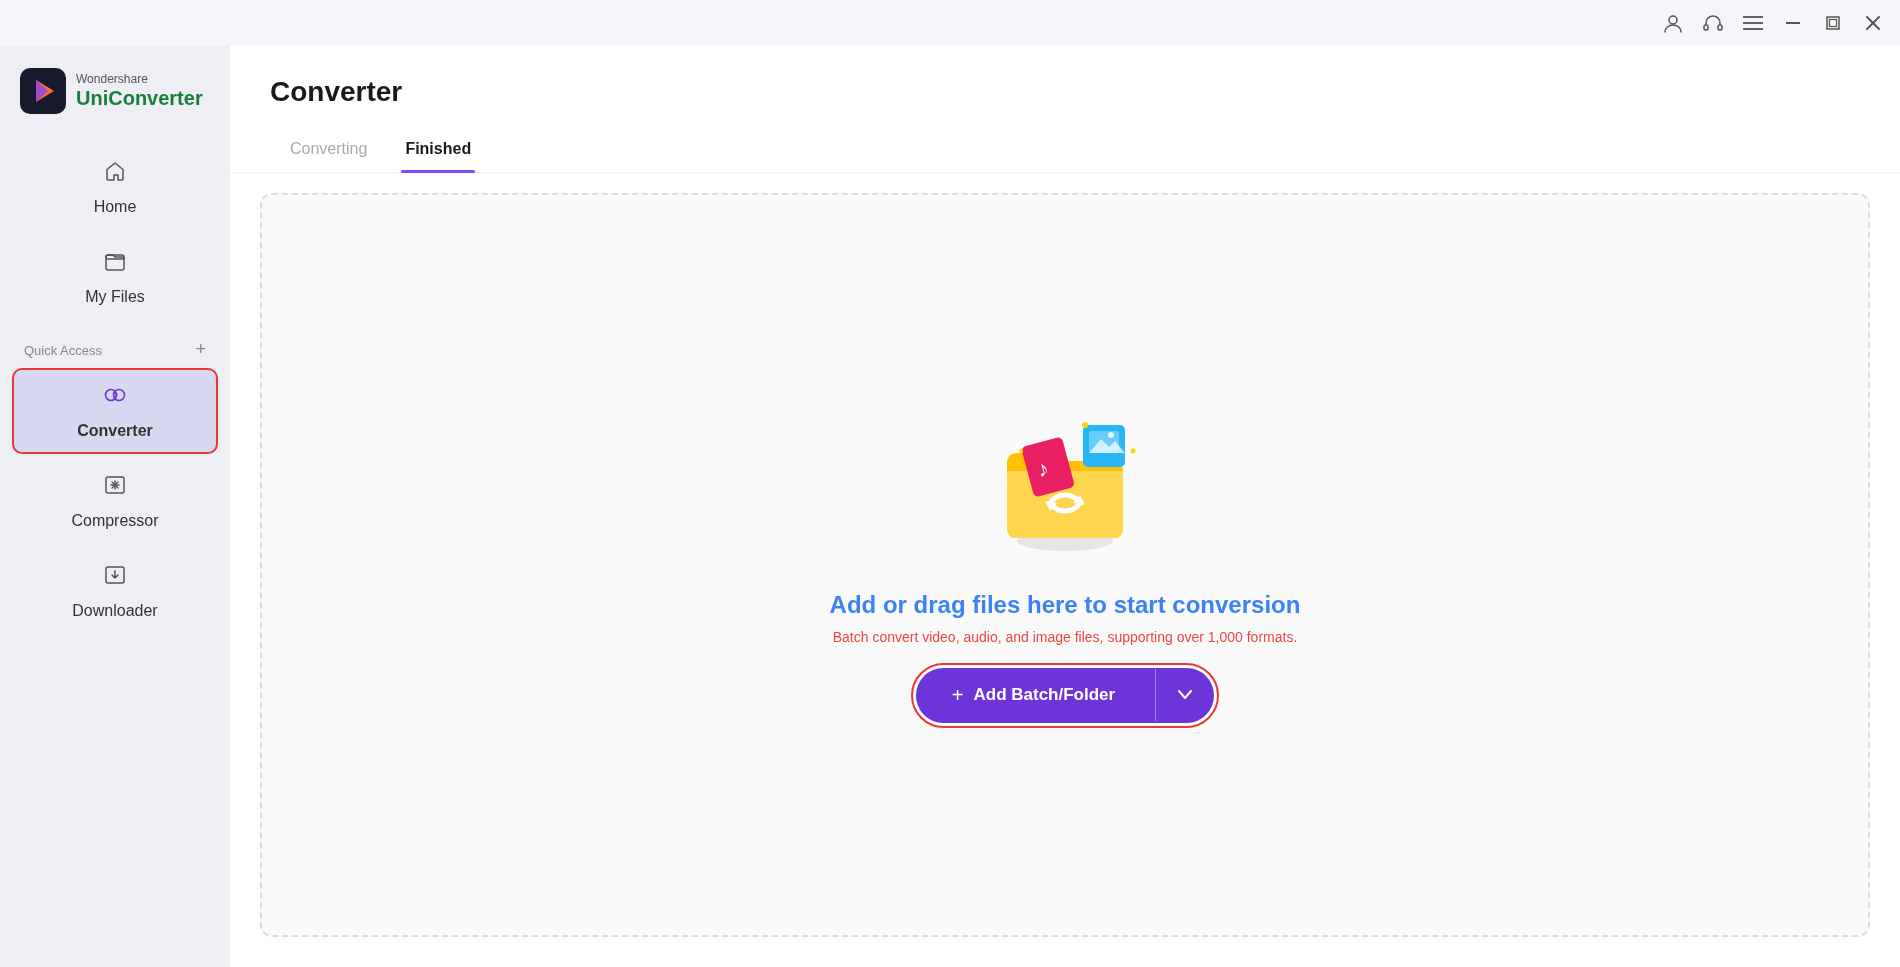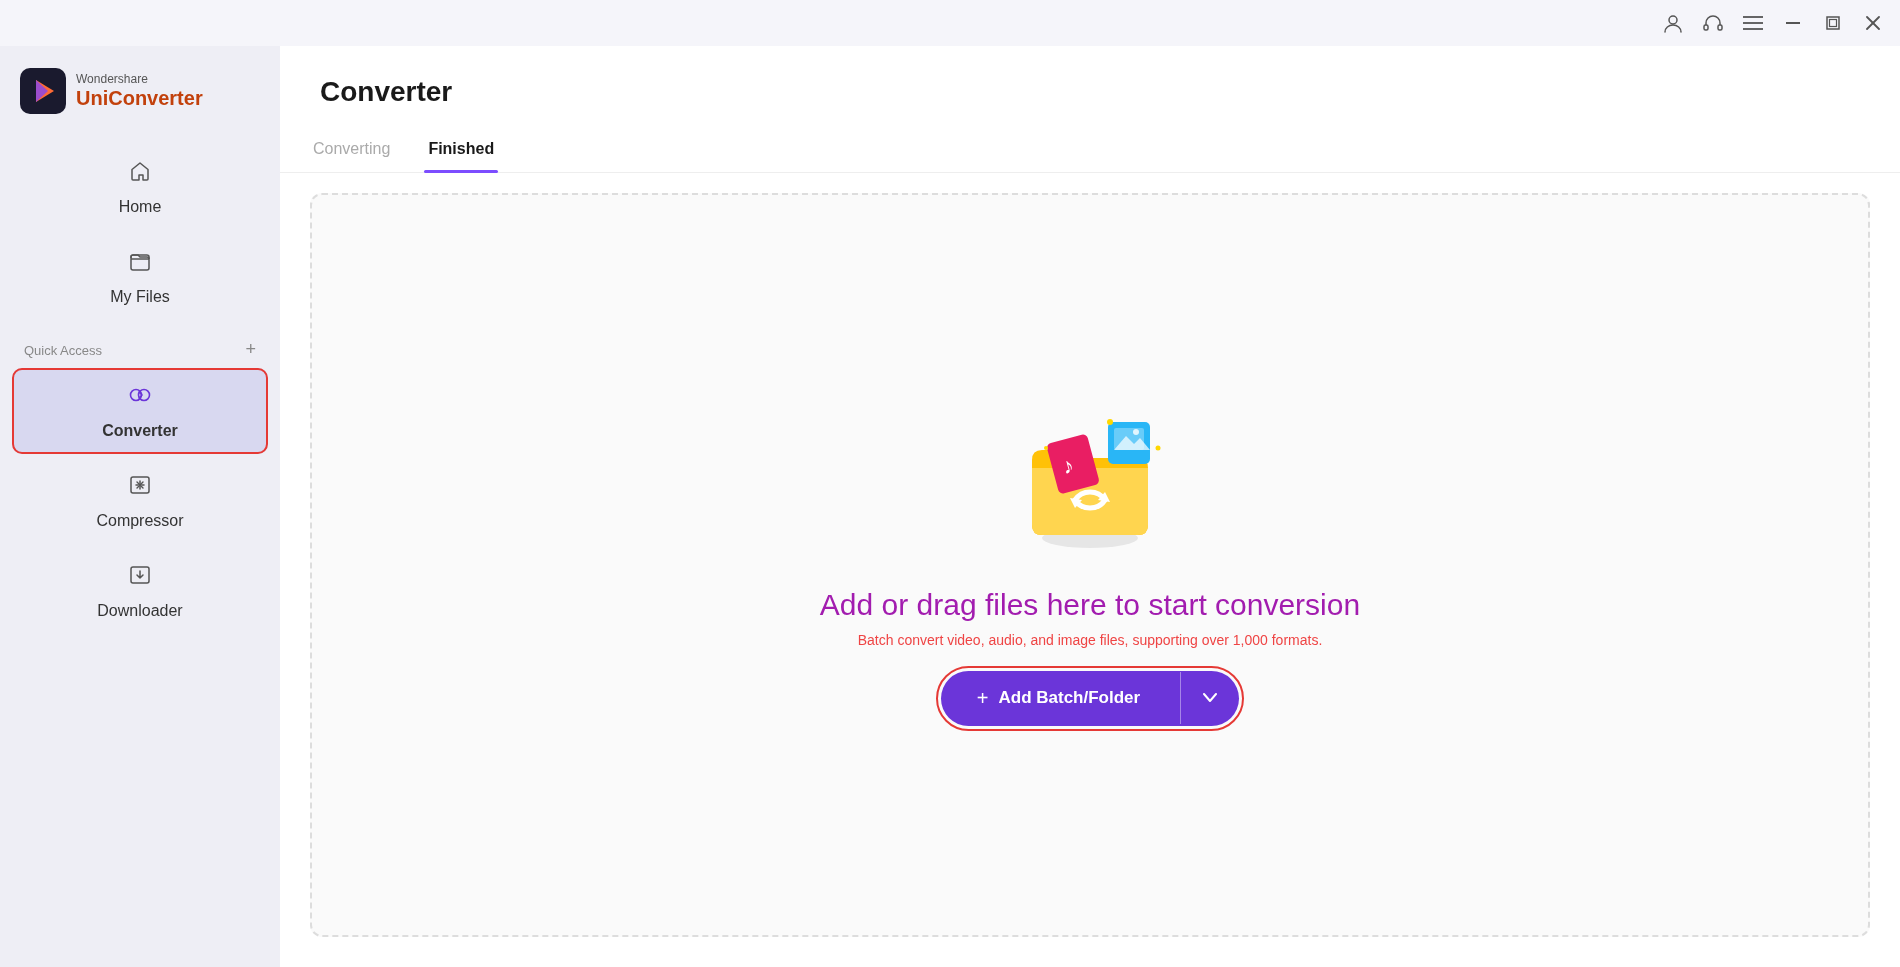--- a/index.html
+++ b/index.html
@@ -37,21 +37,21 @@
 
     
     .app-body {
       display: flex;
       flex: 1;
       overflow: hidden;
     }
 
     
     .sidebar {
-      width: 280px;
+      width: 230px;
       background: #eeeef5;
       display: flex;
       flex-direction: column;
       padding: 0 0 20px 0;
       flex-shrink: 0;
     }
 
     .logo-area {
       display: flex;
       align-items: center;
@@ -68,21 +68,21 @@
       line-height: 1.1;
     }
     .logo-text .brand-top {
       font-size: 12px;
       color: #555;
       font-weight: 400;
     }
     .logo-text .brand-bottom {
       font-size: 20px;
       font-weight: 700;
-      color: #c2410c;
+      color: #15803d;
     }
 
     .nav-item {
       display: flex;
       align-items: center;
       gap: 14px;
       padding: 14px 24px;
       cursor: pointer;
       border-radius: 10px;
       margin: 2px 12px;
@@ -145,21 +145,21 @@
       font-weight: 700;
       color: #1a1a1a;
       margin-bottom: 20px;
     }
 
     
     .tabs {
       display: flex;
       gap: 30px;
       border-bottom: 1px solid #eee;
-      padding: 0 29px;
+      padding: 0 56px;
     }
     .tab {
       padding: 12px 4px 14px 4px;
       cursor: pointer;
       font-size: 16px;
       color: #aaa;
       font-weight: 400;
       position: relative;
     }
     .tab.active {
@@ -193,23 +193,23 @@
 
     
     .converter-illustration {
       width: 160px;
       height: 160px;
       position: relative;
       margin-bottom: 10px;
     }
 
     .drop-title {
-      font-size: 30px;
-      font-weight: 400;
-      color: #a21caf;
+      font-size: 24px;
+      font-weight: 700;
+      color: #3b82f6;
     }
     .drop-subtitle {
       font-size: 14px;
       color: #ef4444;
       margin-top: -8px;
       text-align: center;
     }
 
     
     .add-file-area {

